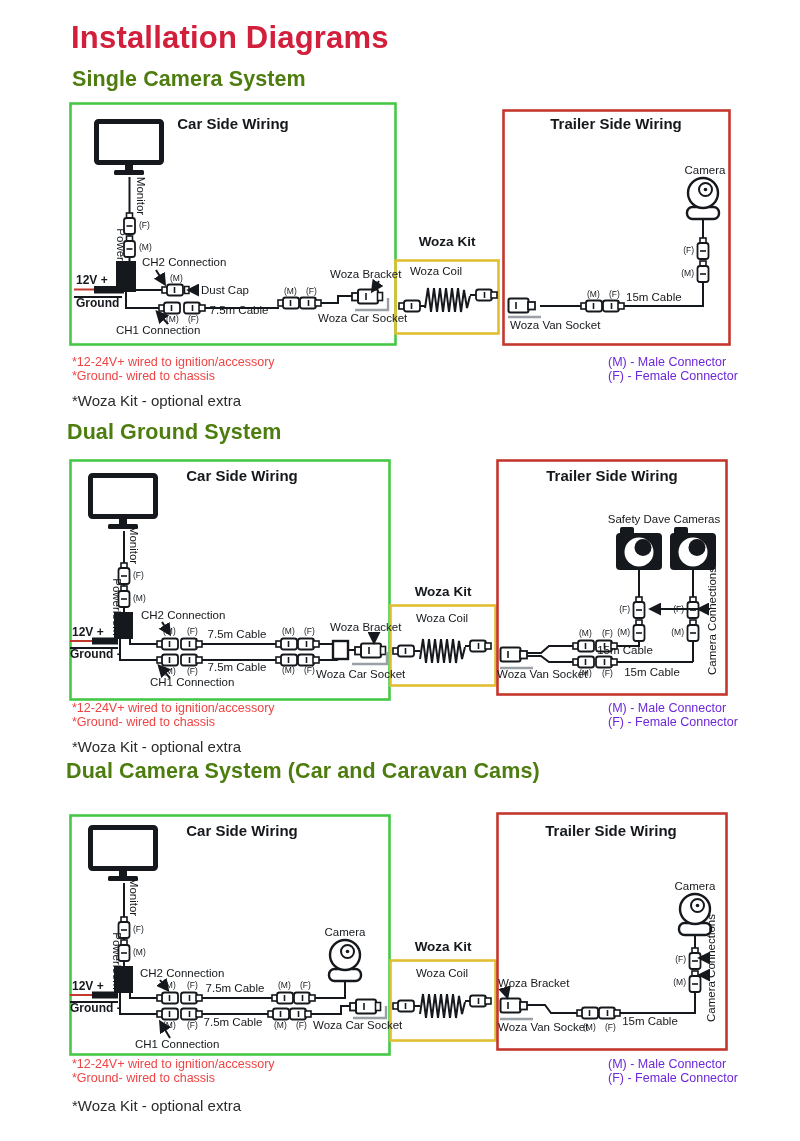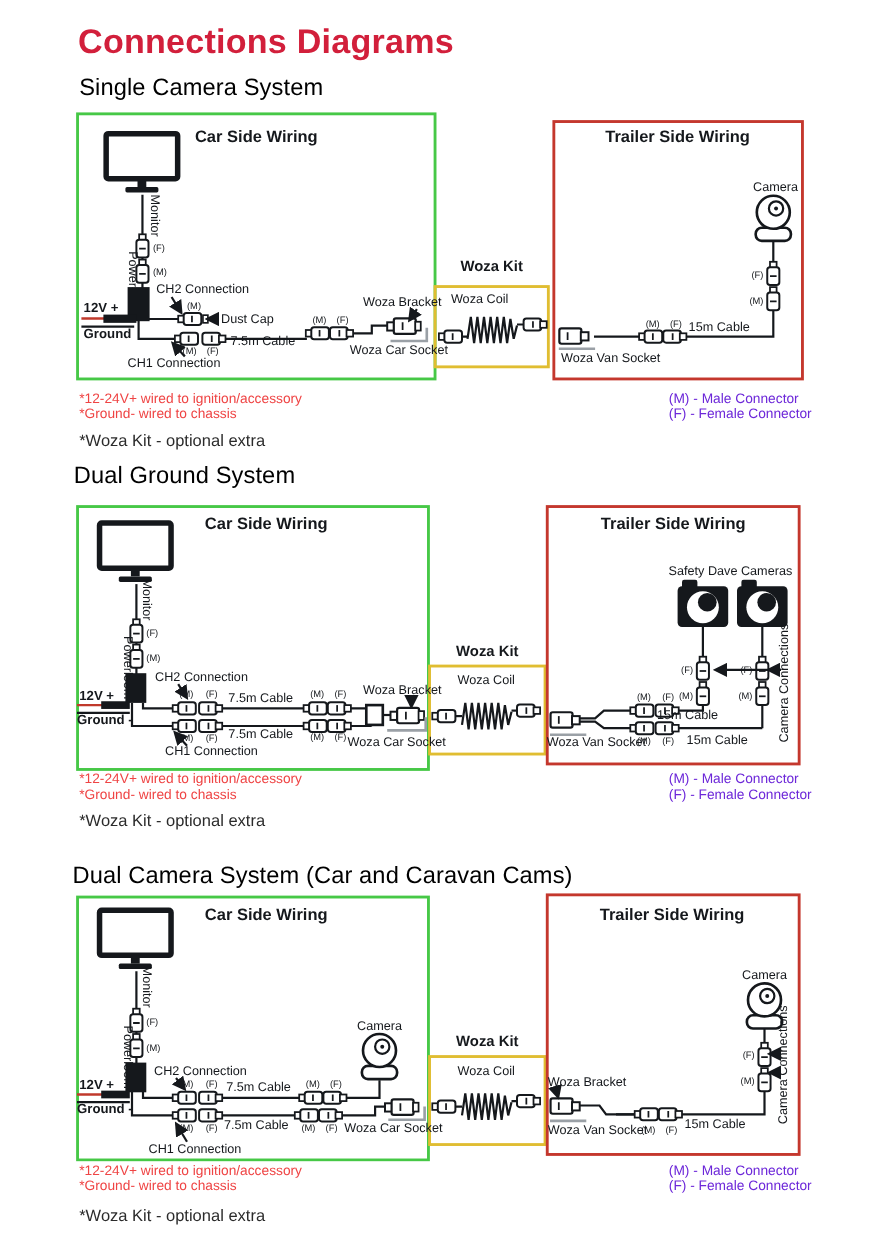--- a/index.html
+++ b/index.html
@@ -1,20 +1,20 @@
 <!DOCTYPE html>
 <html><head>
 <meta charset="utf-8">
 <style>
   html,body{margin:0;padding:0;background:#fff}
   .page{position:relative;width:800px;height:1141px;background:#fff;
         font-family:"Liberation Sans",sans-serif;overflow:hidden}
   .h1{position:absolute;left:71px;top:20px;font-size:31px;font-weight:800;
       color:#d21f3b;letter-spacing:.2px}
-  .h2{position:absolute;font-size:21.5px;font-weight:400;color:#000000;letter-spacing:.1px}
+  .h2{position:absolute;font-size:21.5px;font-weight:700;color:#4d7c0f;letter-spacing:.1px}
   svg.diag{position:absolute;left:0}
   .notes{position:absolute;left:72px;font-size:12.5px;color:#ef4444;line-height:13.5px}
   .note-small{position:absolute;left:72px;font-size:15px;color:#2b2b2b}
   .legend{position:absolute;left:608px;font-size:12.5px;color:#6d28d9;line-height:13.5px}
   
   .w{stroke:#15181c;stroke-width:2;fill:none}
   .rw{stroke:#c0392b;stroke-width:2.2;fill:none}
   .gy{stroke:#9aa0a6;stroke-width:2.4;fill:none}
   .gbox{fill:none;stroke:#46c846;stroke-width:2.6}
   .rbox{fill:none;stroke:#c4372d;stroke-width:2.6}
@@ -76,21 +76,21 @@
       </g>
       <g id="sd-cam">
         <rect x="4" y="0" width="14" height="8" rx="2" fill="#15181c"></rect>
         <rect x="0" y="6" width="46" height="37" rx="4" fill="#15181c"></rect>
         <circle cx="23" cy="25" r="14.5" fill="#fff"></circle>
         <circle cx="27" cy="20.5" r="8.5" fill="#15181c"></circle>
       </g>
     </defs>
   </svg>
 
-  <div class="h1">Connections Diagrams</div>
+  <div class="h1">Installation Diagrams</div>
   <div class="h2" style="left:72px;top:67px">Single Camera System</div>
 
   <svg class="diag" style="top:100px" width="800" height="252" viewBox="0 100 800 252">
     <rect class="gbox" x="70.5" y="103.5" width="325" height="241"></rect>
     <rect class="ybox" x="395.5" y="260.5" width="103" height="73"></rect>
     <rect class="rbox" x="503.5" y="110.5" width="226" height="234"></rect>
 
     <text class="tt" x="233" y="129" text-anchor="middle">Car Side Wiring</text>
     <text class="tk" x="447" y="246" text-anchor="middle">Woza Kit</text>
     <text class="tl" x="436" y="275" text-anchor="middle">Woza Coil</text>
@@ -297,21 +297,21 @@
   <div class="notes" style="top:702px">
     <div>*12-24V+ wired to ignition/accessory</div>
     <div>*Ground- wired to chassis</div>
   </div>
   <div class="note-small" style="top:738px">*Woza Kit - optional extra</div>
   <div class="legend" style="top:702px">
     <div>(M) - Male Connector</div>
     <div>(F) - Female Connector</div>
   </div>
 
-  <div class="h2" style="left:66px;top:784px">Dual Camera System (Car and Caravan Cams)</div>
+  <div class="h2" style="left:66px;top:759px">Dual Camera System (Car and Caravan Cams)</div>
 
   <svg class="diag" style="top:808px" width="800" height="248" viewBox="0 808 800 248">
     <rect class="gbox" x="70.5" y="815.5" width="319" height="239"></rect>
     <rect class="ybox" x="390.5" y="960.5" width="105" height="80"></rect>
     <rect class="rbox" x="497.5" y="813.5" width="229" height="236"></rect>
 
     <text class="tt" x="242" y="836" text-anchor="middle">Car Side Wiring</text>
     <text class="tk" x="443" y="951" text-anchor="middle">Woza Kit</text>
     <text class="tl" x="442" y="977" text-anchor="middle">Woza Coil</text>
     <text class="tt" x="611" y="836" text-anchor="middle">Trailer Side Wiring</text>

